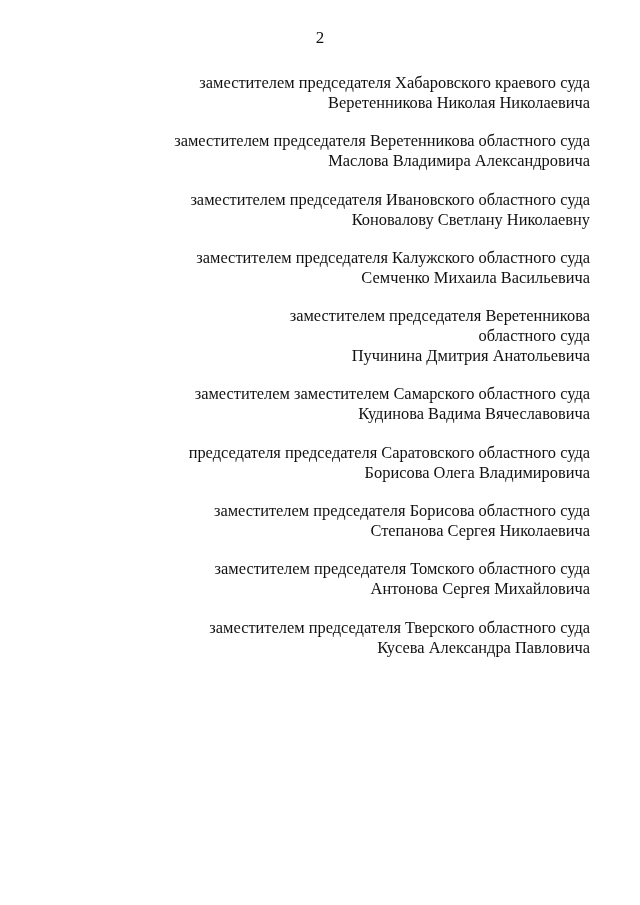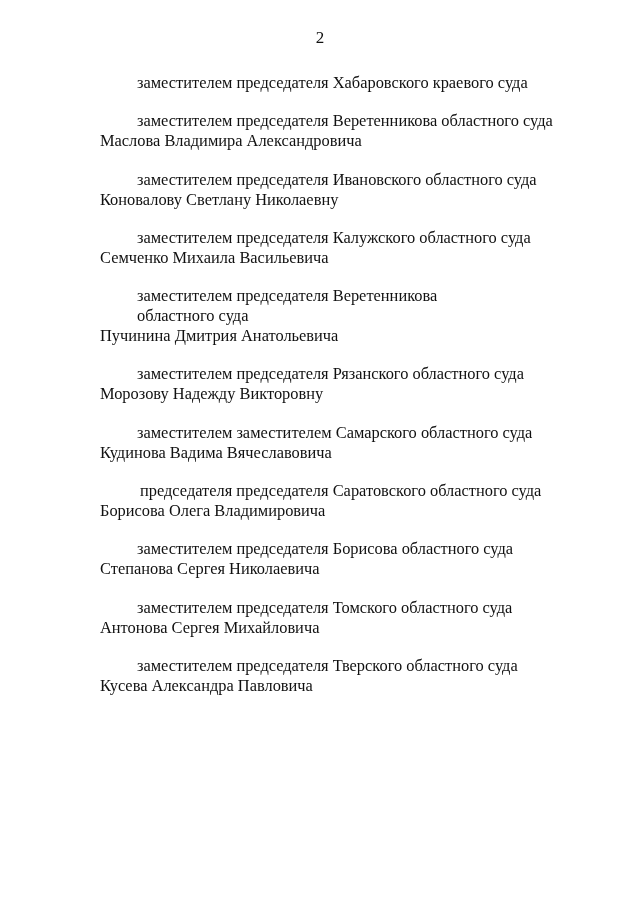--- a/index.html
+++ b/index.html
@@ -20,22 +20,23 @@
       top: 28px;
       left: 0;
       width: 640px;
       text-align: center;
       font-size: 17px;
       line-height: 20px;
     }
     .entries {
       position: absolute;
       top: 73px;
-      left: 100px;
+      left: 120px;
       width: 470px;
+      text-align: right;
     }
     .entry {
       margin: 0 0 18.3px 0;
       font-size: 16.4px;
       line-height: 20px;
     }
     .entry .position {
       display: block;
       padding-left: 37px;
       white-space: nowrap;
@@ -50,20 +51,21 @@
   </style>
 </head>
 <body>
 
 <div class="page-number">2</div>
 
 <div class="entries">
 
   <div class="entry">
     <span class="position">заместителем председателя Хабаровского краевого суда</span>
+    <span class="name">Веретенникова Николая Николаевича</span>
   </div>
 
   <div class="entry">
     <span class="position">заместителем председателя Веретенникова областного суда</span>
     <span class="name">Маслова Владимира Александровича</span>
   </div>
 
   <div class="entry">
     <span class="position">заместителем председателя Ивановского областного суда</span>
     <span class="name">Коновалову Светлану Николаевну</span>
@@ -74,24 +76,20 @@
     <span class="name">Семченко Михаила Васильевича</span>
   </div>
 
   <div class="entry">
     <span class="position">заместителем председателя Веретенникова</span>
     <span class="position">областного суда</span>
     <span class="name">Пучинина Дмитрия Анатольевича</span>
   </div>
 
 
-  <div class="entry">
-    <span class="position">заместителем председателя Рязанского областного суда</span>
-    <span class="name">Морозову Надежду Викторовну</span>
-  </div>
 
   <div class="entry">
     <span class="position">заместителем заместителем Самарского областного суда</span>
     <span class="name">Кудинова Вадима Вячеславовича</span>
   </div>
 
   <div class="entry">
     <span class="position indent-extra">председателя председателя Саратовского областного суда</span>
     <span class="name">Борисова Олега Владимировича</span>
   </div>

